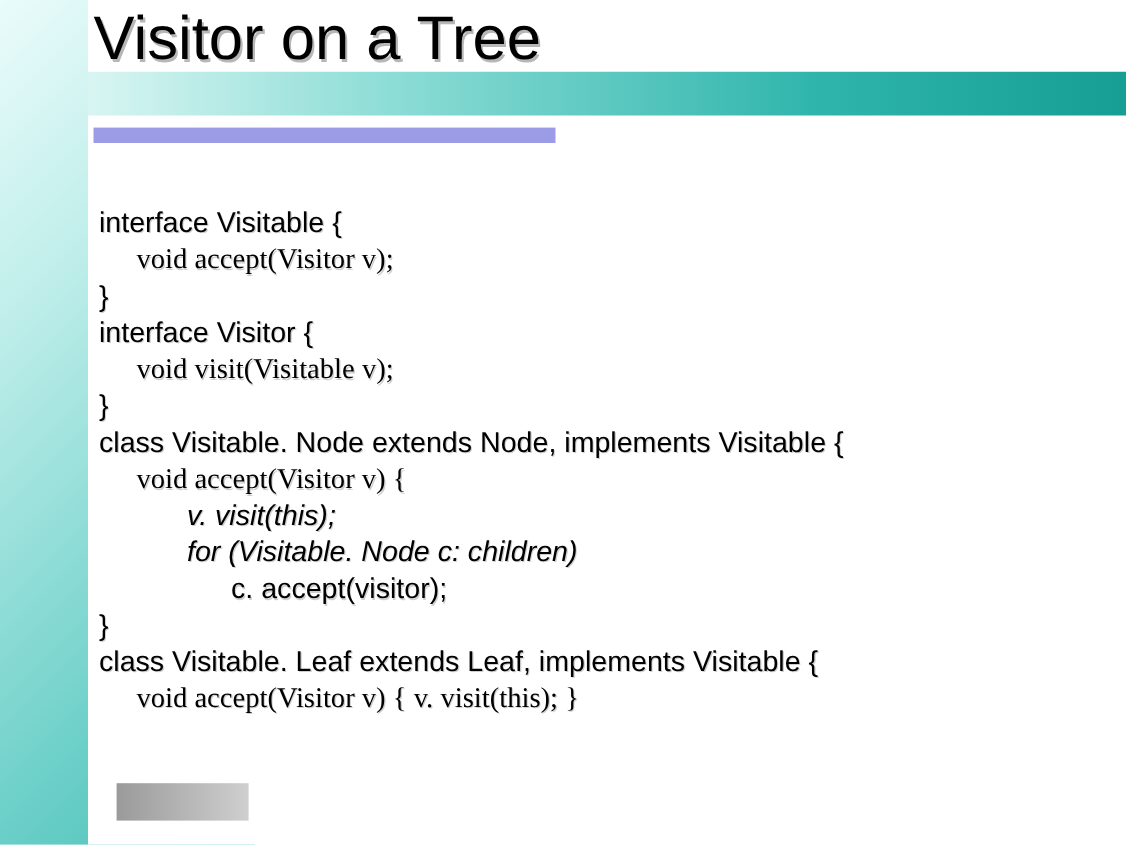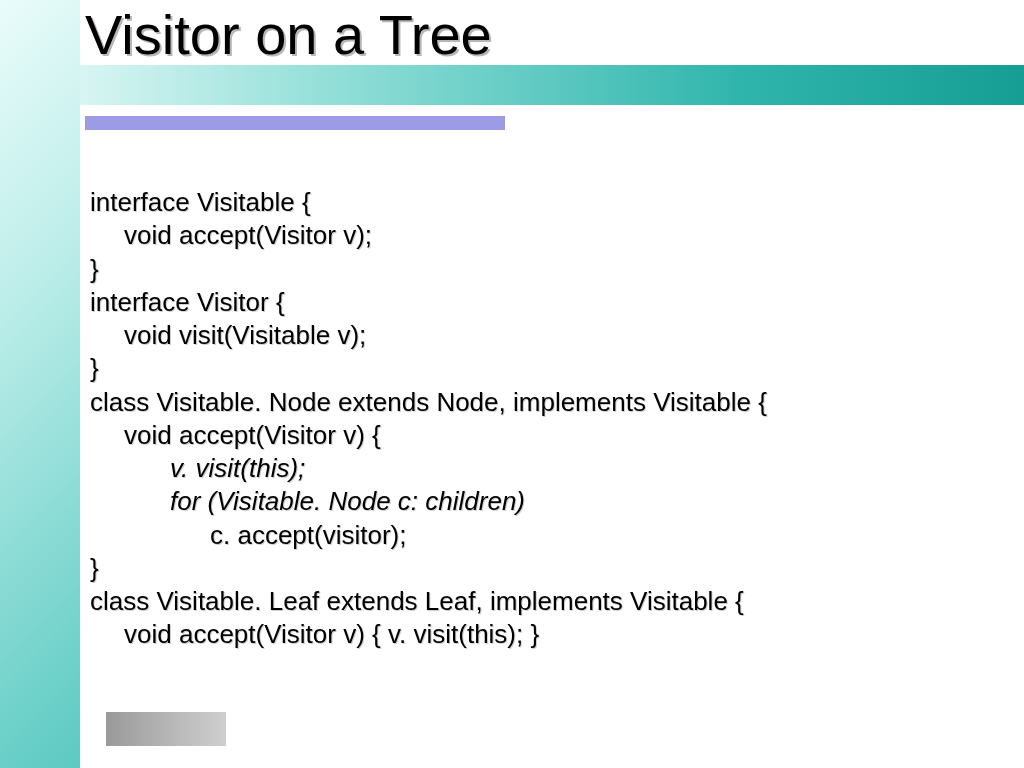--- a/index.html
+++ b/index.html
@@ -77,21 +77,21 @@
     position: absolute;
     left: 90px;
     top: 145px;
     font-size: 26px;
     line-height: 1.28;
     color: #000000;
     white-space: pre;
     text-shadow: 1px 1px 0 #cfcfcf;
     margin-top: 41px;
   }
-  .ind1 { padding-left: 34px; display: inline-block; }
+  .ind1 { padding-left: 34px; display: inline-block; font-family: Liberation Serif, serif; }
   .ind2 { padding-left: 80px; display: inline-block; font-style: italic; }
   .ind3 { padding-left: 120px; display: inline-block; }
 
   
   .footer-block {
     position: absolute;
     left: 106px;
     bottom: 22px;
     width: 120px;
     height: 34px;

